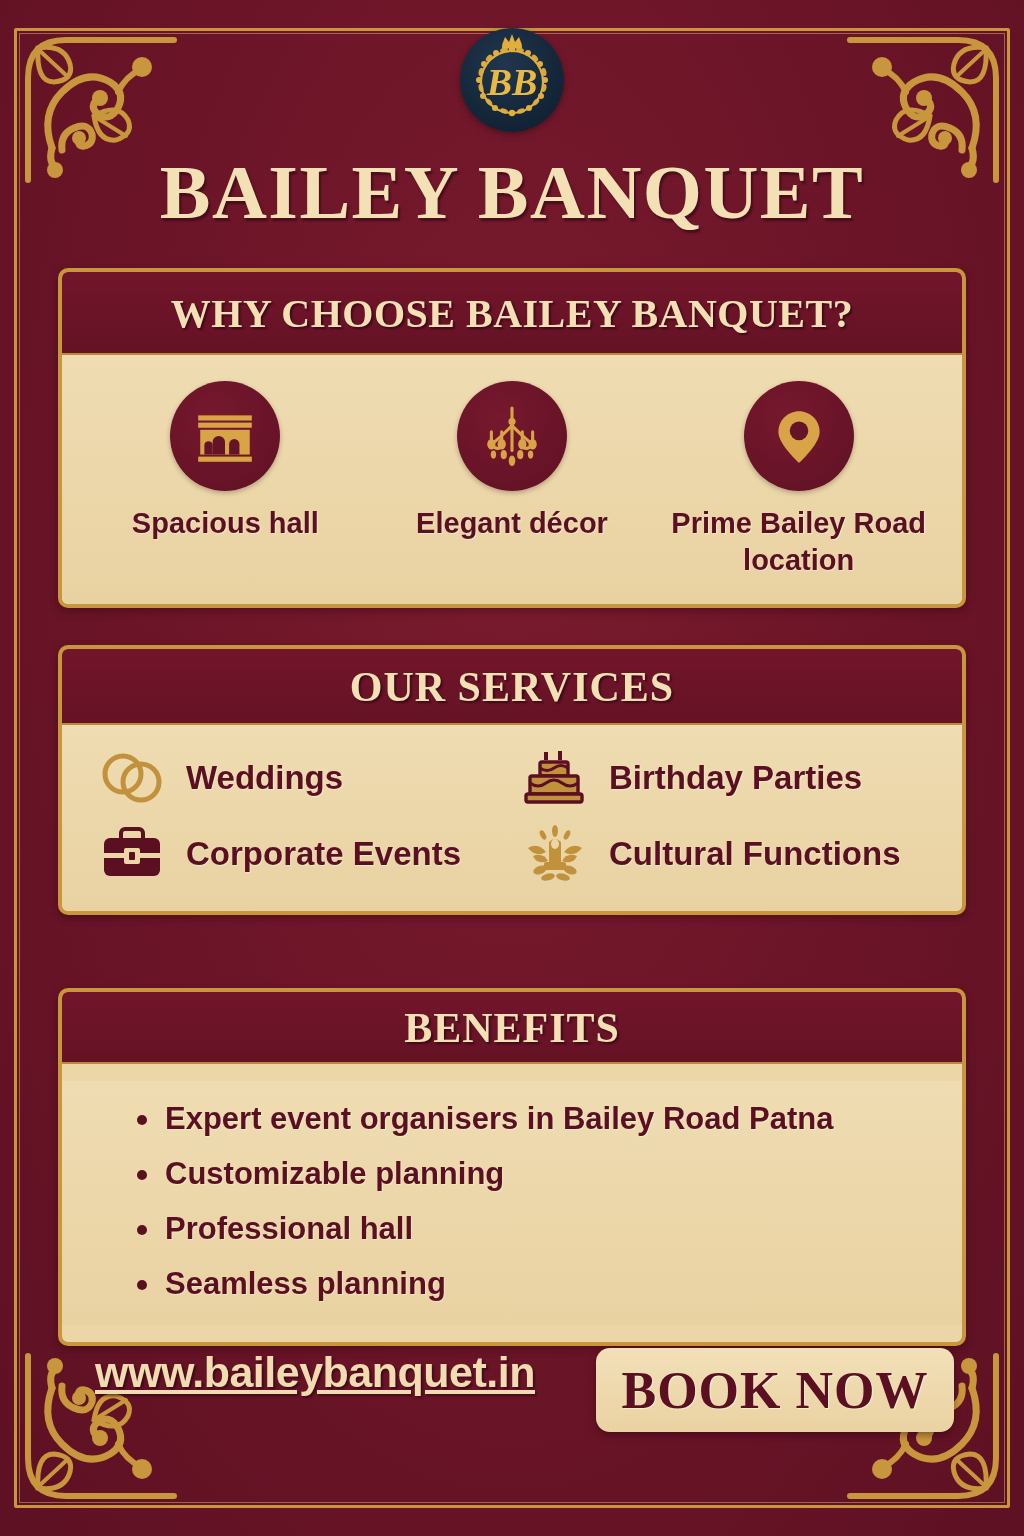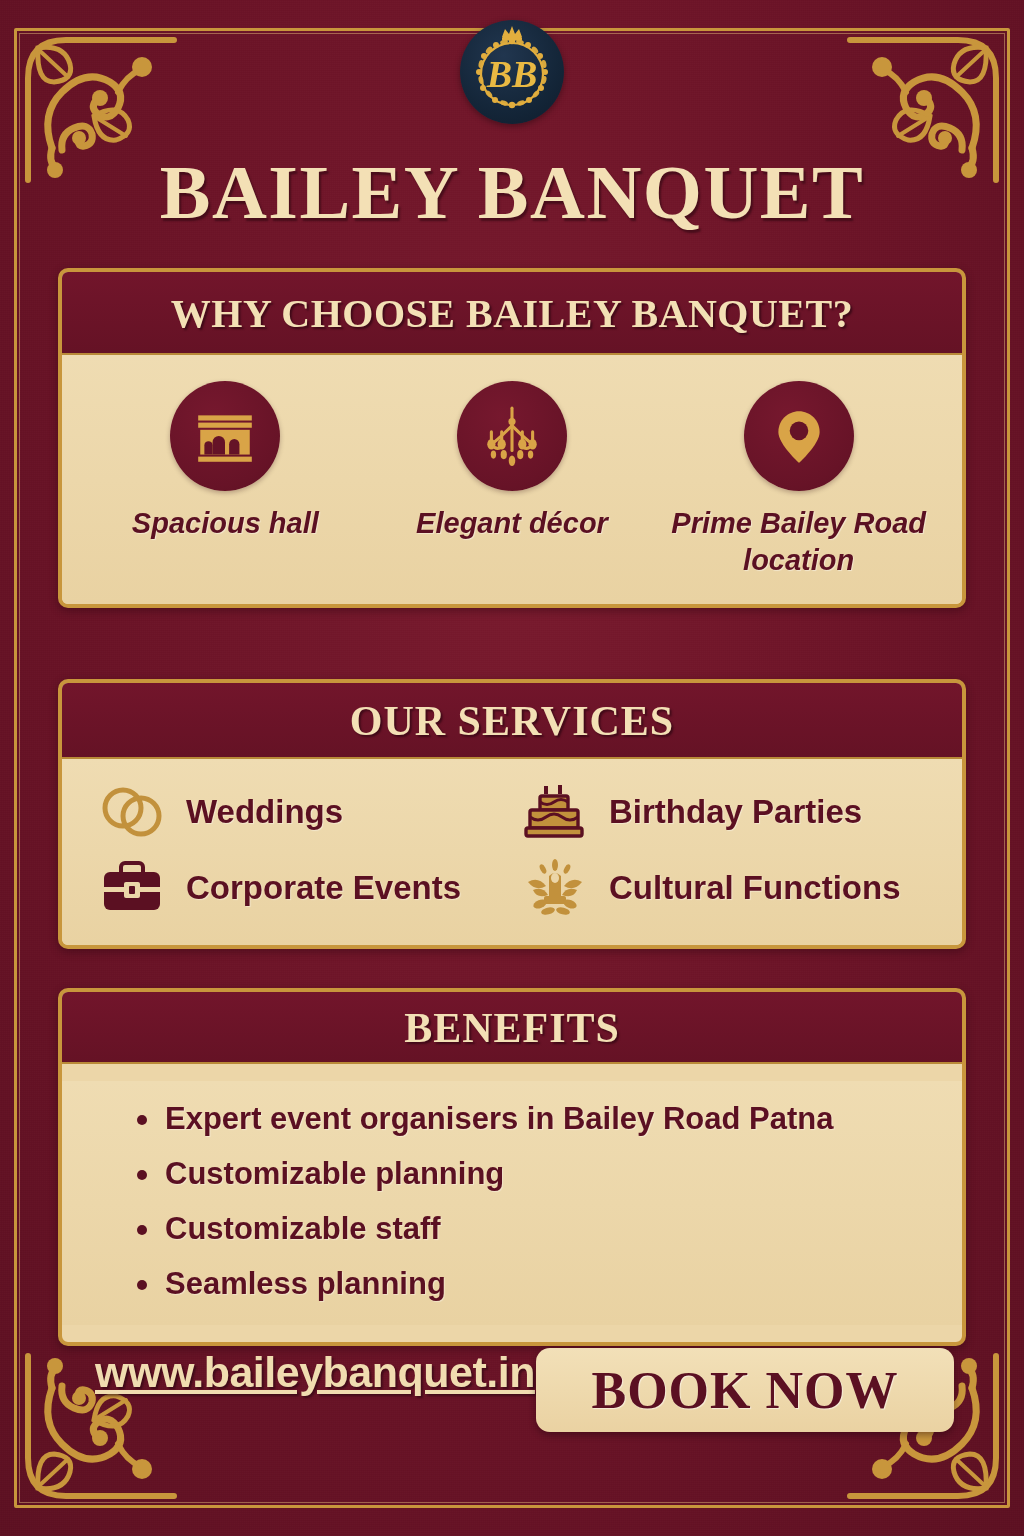--- a/index.html
+++ b/index.html
@@ -61,21 +61,21 @@
   .corner svg { width: 100%; height: 100%; display:block; }
   .corner-tl { left: 22px;  top: 30px; }
   .corner-tr { right: 22px; top: 30px; transform: scaleX(-1); }
   .corner-bl { left: 22px;  bottom: 30px; transform: scaleY(-1); }
   .corner-br { right: 22px; bottom: 30px; transform: scale(-1,-1); }
 
   
   .logo-wrap {
     position: absolute;
     left: 50%;
-    top: 20px;
+    top: 28px;
     transform: translateX(-50%);
     width: 104px; height: 104px;
   }
   .logo-circle {
     width: 104px; height: 104px;
     border-radius: 50%;
     background: radial-gradient(circle at 42% 34%, #21364f 0%, #142639 60%, #0e1c2b 100%);
     box-shadow: 0 2px 6px rgba(0,0,0,.35);
     position: relative;
     overflow: hidden;
@@ -144,25 +144,24 @@
     justify-content: center;
     box-shadow: 0 2px 5px rgba(40,5,15,.28);
   }
   .icon-badge svg { width: 66px; height: 66px; }
   .why-label {
     font-size: 29px;
     font-weight: bold;
     color: #5b1022;
     line-height: 1.26;
     text-shadow: 1px 1px 1px rgba(255,255,255,.45);
-    font-style: italic;
-  }
-
-  
-  #card-services { top: 679px; }
+  }
+
+  
+  #card-services { top: 645px; }
   #card-services .card-head { font-size: 42px; letter-spacing: 1px; padding: 14px 0 12px; }
   .svc-grid {
     display: grid;
     grid-template-columns: 1fr 1fr;
     row-gap: 14px;
     padding: 22px 22px 26px 32px;
   }
   .svc-item {
     display: flex;
     align-items: center;
@@ -221,21 +220,21 @@
     font-weight: bold;
     color: #f0dcb0;
     text-shadow: 2px 2px 2px rgba(35,4,14,.55);
     letter-spacing: -.5px;
     text-decoration: underline;
   }
   .book-btn {
     position: absolute;
     right: 70px;
     top: 1348px;
-    width: 418px;
+    width: 358px;
     height: 84px;
     border-radius: 14px;
     background: linear-gradient(180deg, #f2e0b8 0%, #ead2a2 100%);
     border: none;
     display: flex;
     align-items: center;
     justify-content: center;
     box-shadow: 0 3px 7px rgba(30,3,12,.4);
     cursor: pointer;
   }
@@ -504,21 +503,21 @@
       </div>
     </div>
   </div>
 
   <div class="card" id="card-benefits">
     <div class="card-head">BENEFITS</div>
     <div class="card-body">
       <ul class="benefit-list">
         <li>Expert event organisers in Bailey Road Patna</li>
         <li>Customizable planning</li>
-        <li>Customizable staff</li>
+        <li>Professional hall</li>
         <li>Seamless planning</li>
       </ul>
     </div>
   </div>
 
   <div class="site-url">www.baileybanquet.in</div>
 
   <div class="book-btn">
     <span>BOOK NOW</span>
   </div>

